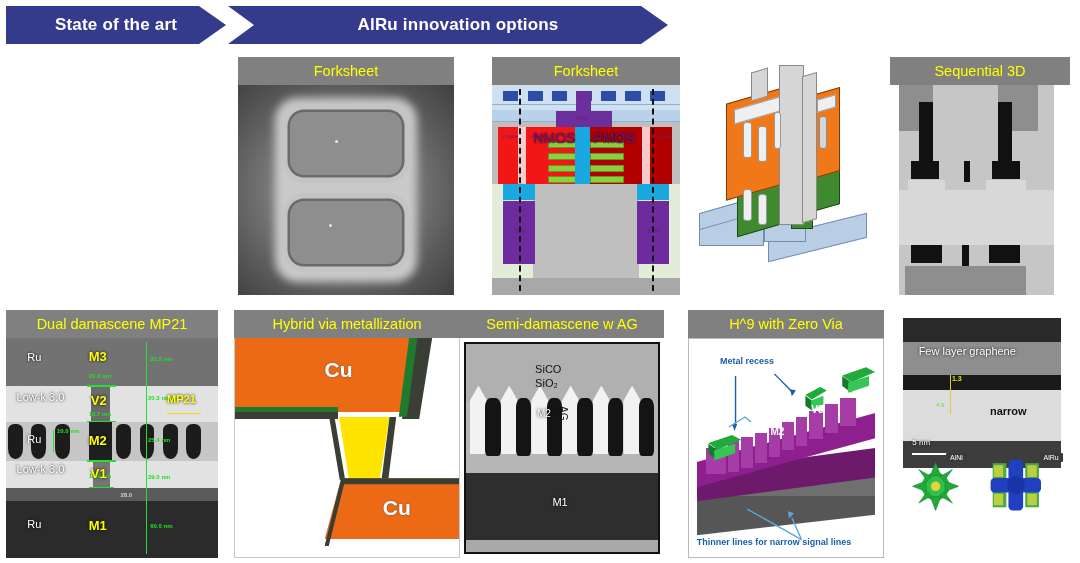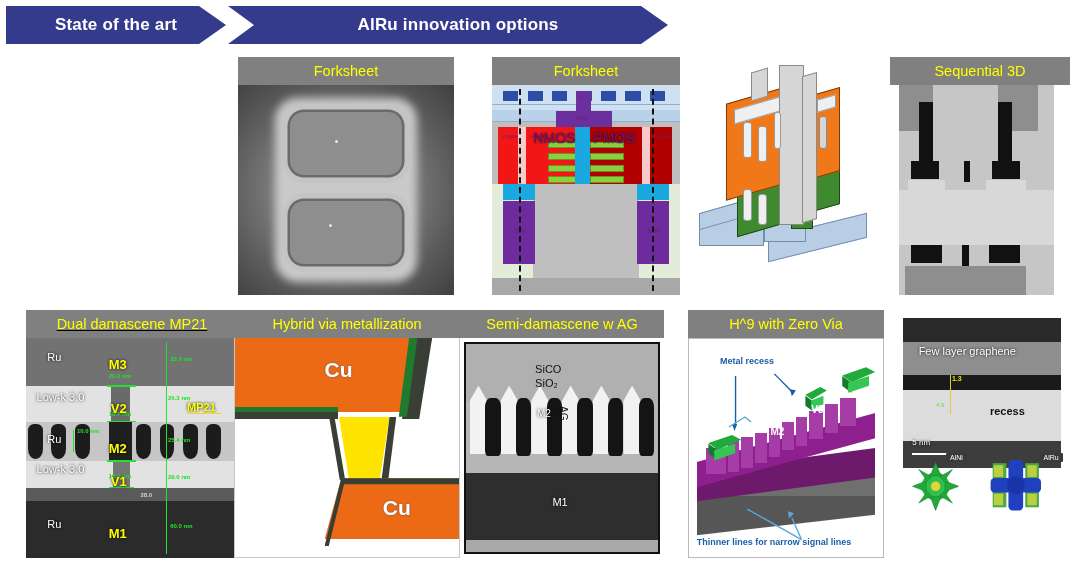--- a/index.html
+++ b/index.html
@@ -77,21 +77,21 @@
   .s3-gy{position:absolute;background:#8e8e8e;}
   .s3-lt{position:absolute;background:#d8d8d8;}
 
   
   .dd{width:100%;height:100%;position:relative;background:#6d6d6d;}
   .dd-band{position:absolute;left:0;width:100%;}
   .dd-dark{background:#2b2b2b;} .dd-light{background:#e2e2e2;} .dd-mid{background:#9d9d9d;}
   .dd-via{position:absolute;background:#4a4a4a;}
   .dd-pill{position:absolute;background:#1c1c1c;border-radius:42% 42% 48% 48%/18% 18% 30% 30%;}
   .dd-w{position:absolute;color:#fff;font-size:11px;text-shadow:0 0 3px #000;}
-  .dd-y{position:absolute;color:#ffff00;font-weight:bold;font-size:13px;text-shadow:0 0 3px #000;margin-top:8px;}
+  .dd-y{position:absolute;color:#ffff00;font-weight:bold;font-size:13px;text-shadow:0 0 3px #000;}
   .dd-g{position:absolute;color:#22e02a;font-size:6px;font-weight:bold;white-space:nowrap;}
   .dd-gl{position:absolute;background:#24e22c;}
   .dd-ar{position:absolute;height:0;border-top:1px solid #ffd400;}
 
   
   .hv{width:100%;height:100%;background:#fff;position:relative;}
   .hv-cu{position:absolute;background:#ec6a16;}
   .hv-dk{position:absolute;background:#3a3f36;}
   .hv-gn{position:absolute;background:#1f7a2e;}
   .hv-yl{position:absolute;background:#ffe400;}
@@ -282,21 +282,21 @@
         <div class="s3-lt" style="left:0;top:50%;width:100%;height:26%;"></div>
 
         <div class="s3-blk" style="left:8%;top:76%;width:20%;height:9%;"></div>
         <div class="s3-blk" style="left:58%;top:76%;width:20%;height:9%;"></div>
         <div class="s3-blk" style="left:41%;top:76%;width:4%;height:10%;"></div>
         <div class="s3-gy" style="left:4%;top:86%;width:78%;height:14%;"></div>
       </div>
     </div>
   </div>
 
-  <div class="panel" style="left:26px;top:310px;width:212px;height:248px;text-decoration:underline;">
+  <div class="panel" style="left:6px;top:310px;width:212px;height:248px;">
     <div class="ptitle">
       <span>Dual damascene MP21</span>
     </div>
     <div class="pbody" style="height:220px;">
       <div class="dd">
         <div class="dd-band dd-mid" style="top:0;height:22%;background:#727272;"></div>
         <div class="dd-band dd-light" style="top:22%;height:16%;"></div>
         <div class="dd-band dd-mid" style="top:38%;height:18%;background:#c6c6c6;"></div>
         <div class="dd-band dd-light" style="top:56%;height:12%;"></div>
         <div class="dd-band" style="top:68%;height:6%;background:#5a5a5a;"></div>
@@ -469,21 +469,21 @@
         <div class="gp-img">
           <div class="gp-b" style="top:0;height:16%;background:#2a2a2a;"></div>
           <div class="gp-b" style="top:16%;height:22%;background:#8e8e8e;"></div>
           <div class="gp-b" style="top:38%;height:10%;background:#1a1a1a;"></div>
           <div class="gp-b" style="top:48%;height:34%;background:#dcdcdc;"></div>
           <div class="gp-b" style="top:82%;height:18%;background:#3d3d3d;"></div>
           <span class="gp-t" style="left:10%;top:18%;">Few layer graphene</span>
           <span class="gp-y" style="left:31%;top:38%;">1.3</span>
           <div style="position:absolute;left:30%;top:38%;width:1px;height:26%;background:#d8cf3a;"></div>
           <span class="gp-gn" style="left:21%;top:56%;">4.9</span>
-          <span class="gp-dk" style="left:55%;top:58%;">recess</span>
+          <span class="gp-dk" style="left:55%;top:58%;">narrow</span>
           <div class="gp-sb" style="left:6%;top:90%;width:24%;"></div>
           <span class="gp-t" style="left:6%;top:80%;font-size:8px;">5  nm</span>
         </div>
 
         <div class="fermi" style="left:2%;top:74%;width:44%;height:26%;">
           <svg viewBox="0 0 100 100" style="width:100%;height:100%;">
             <g fill="#1faa3c" stroke="#0e7a28" stroke-width="1">
               <circle cx="50" cy="52" r="26" fill="#2fbf4a"></circle>
               <path d="M50 6 L60 32 L40 32 Z"></path>
                 <path d="M94 52 L68 62 L68 42 Z"></path>

